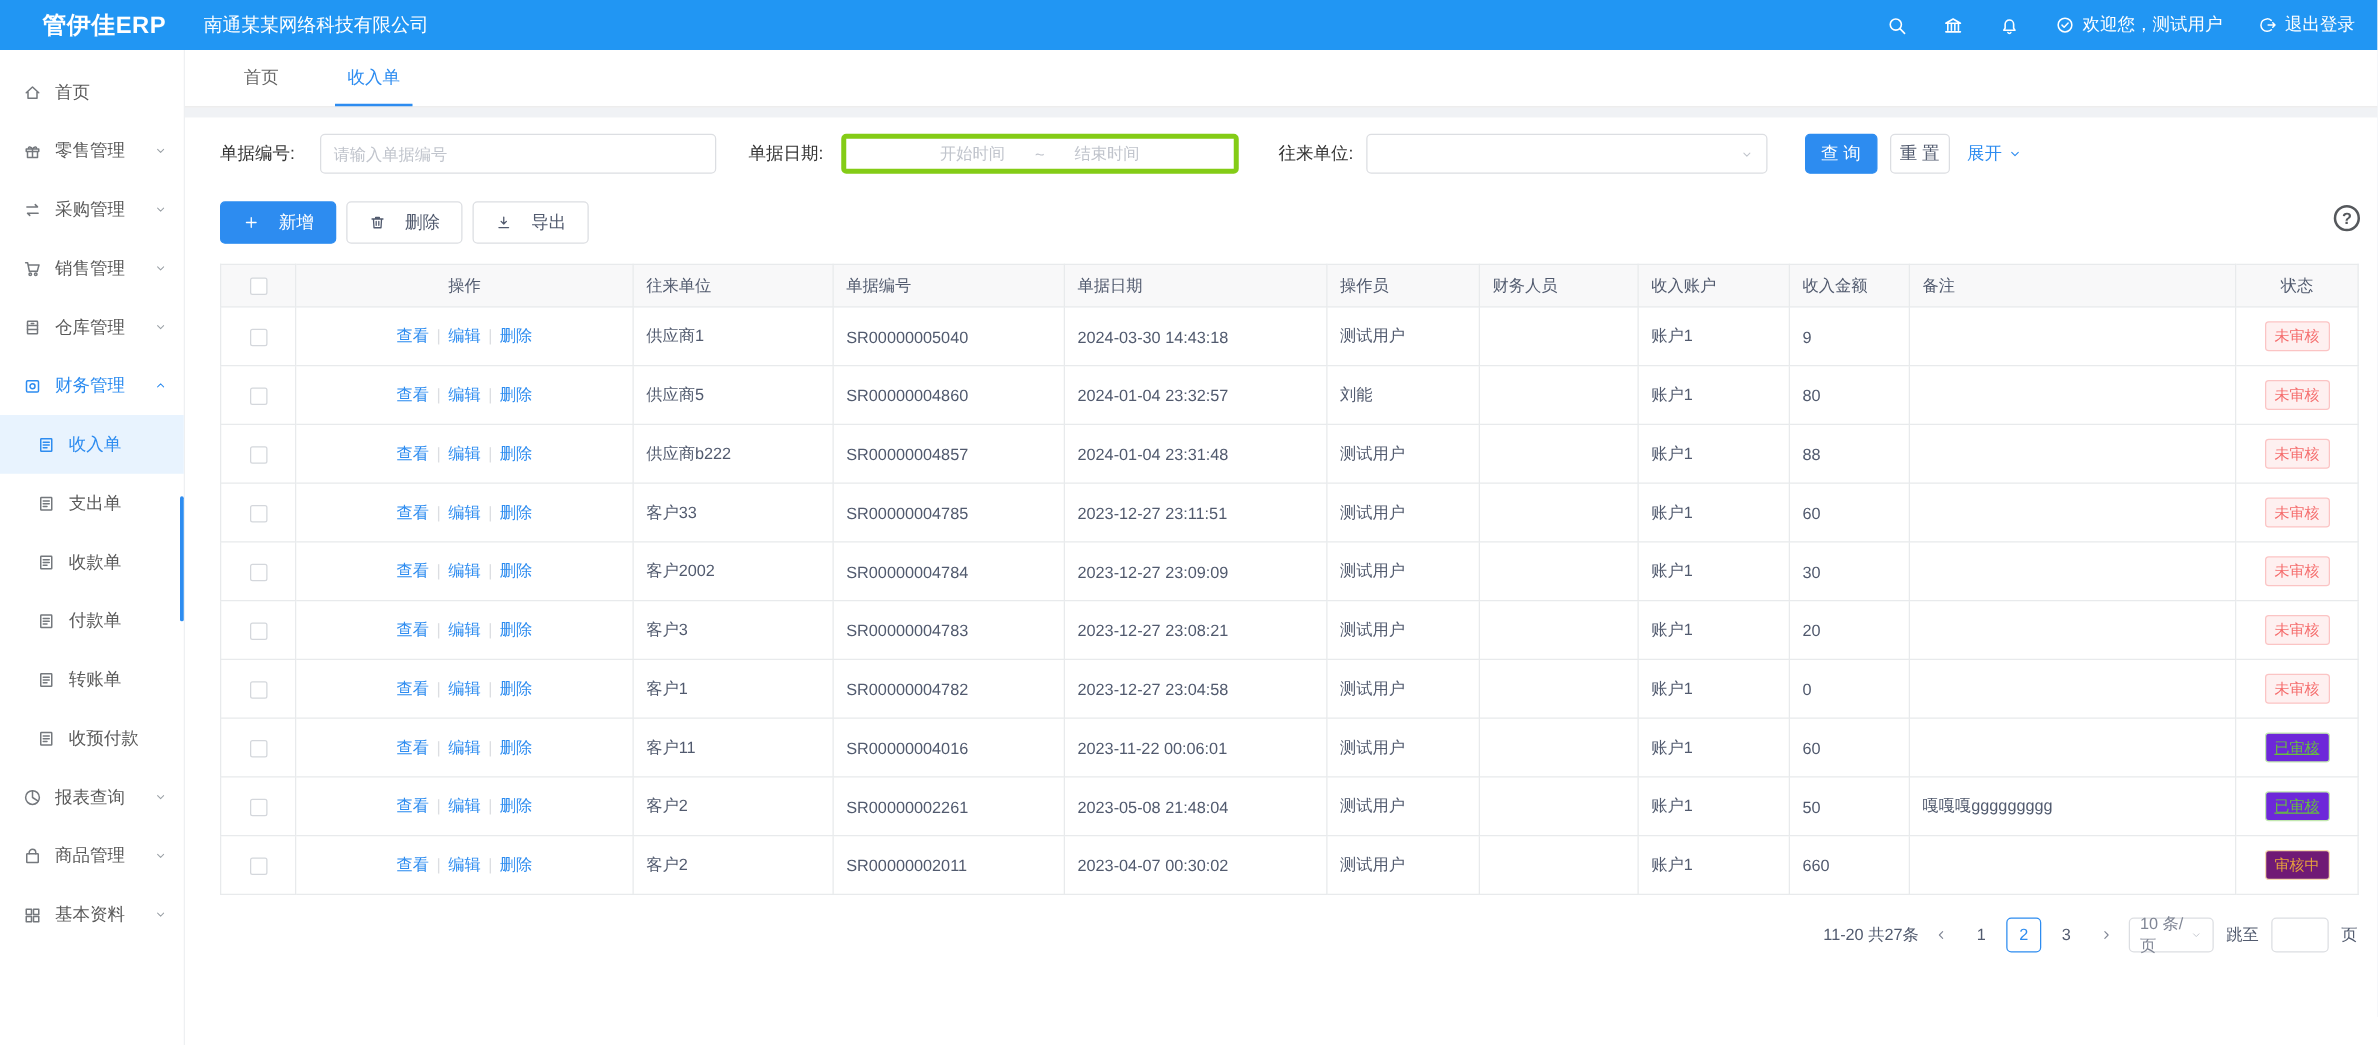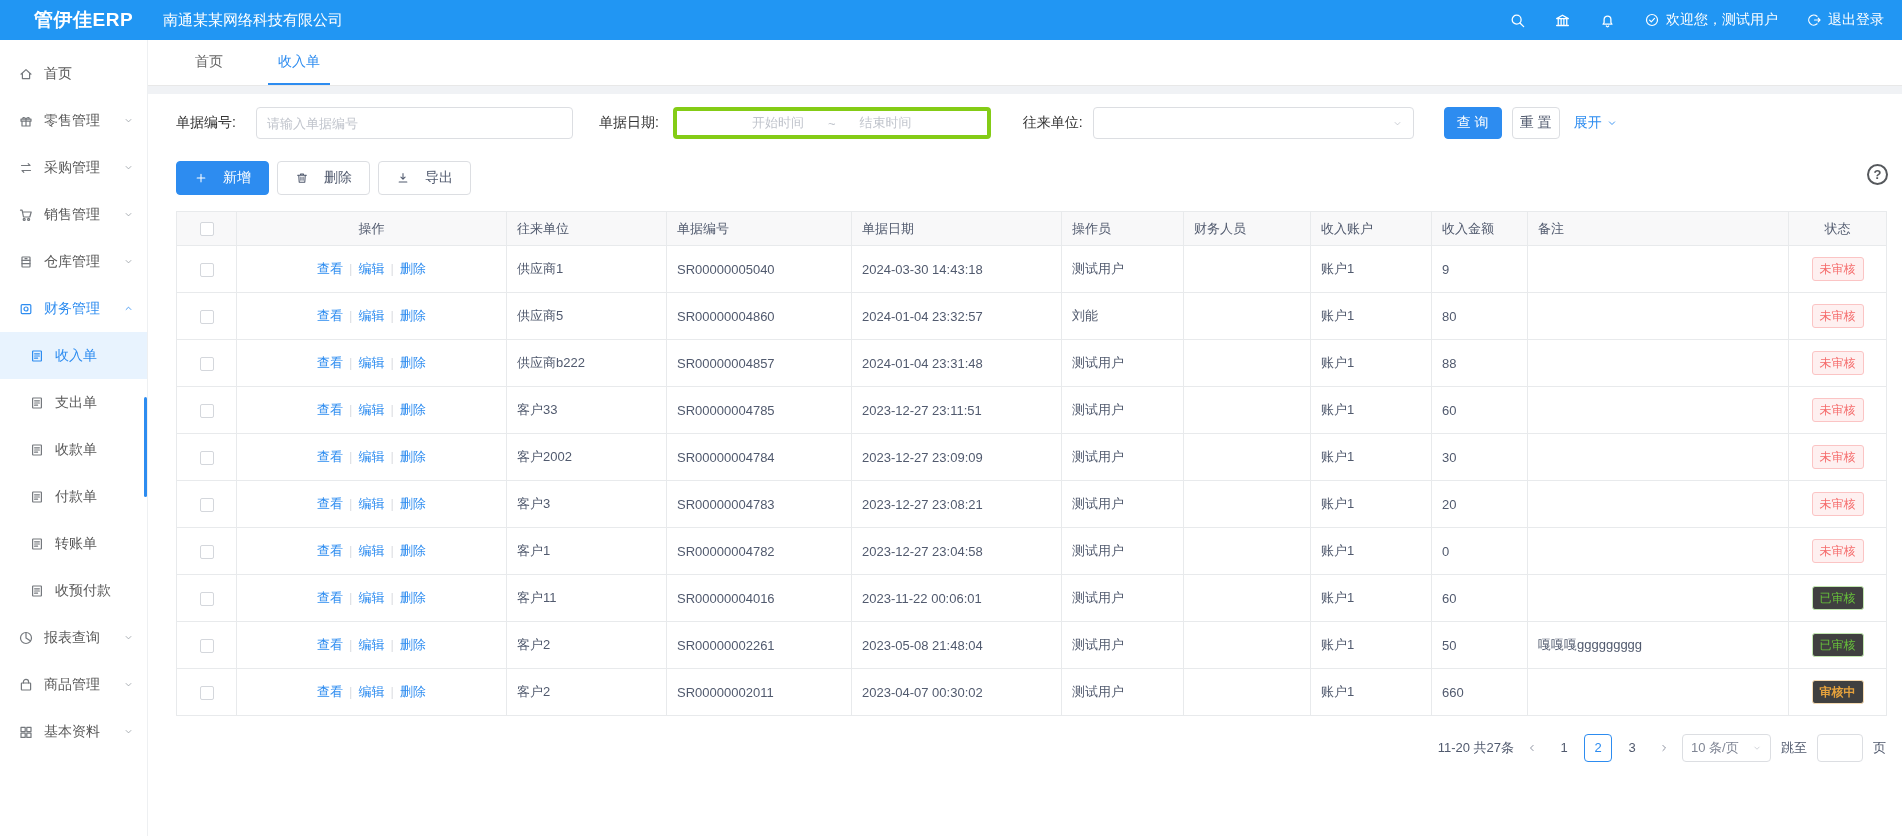--- a/index.html
+++ b/index.html
@@ -71,30 +71,30 @@
   .tbl-wrap { margin:16px 16px 0 28px; }
   table { border-collapse:collapse; table-layout:fixed; width:1710px; }
   th { background:#f8f8f9; height:34px; font-weight:500; color:#515a6e; font-size:13px; text-align:left; padding:0 10px; border:1px solid #e8eaec; }
   td { height:47px; color:#515a6e; font-size:13px; padding:0 10px; border:1px solid #e8eaec; background:#fff; }
   .c-center { text-align:center; }
   .cb { display:inline-block; width:14px; height:14px; border:1px solid #d4d7dc; border-radius:2px; background:#fff; vertical-align:middle; cursor:pointer; }
   .lnk { color:#2d8cf0; cursor:pointer; }
   .sep { color:#dcdee2; margin:0 6px; }
   .badge { display:inline-block; padding:2px 7px; font-size:12px; border-radius:3px; border:1px solid; line-height:1.5; }
   .b-red { color:#f56c6c; background:#fef0f0; border-color:#fbc4c4; }
-  .b-green { color:#67c23a; background:#404040; border-color:#c2e7b0; }
-  .b-orange { color:#e6a23c; background:#404040; border-color:#f5dab1;font-weight:bold; }
+  .b-green { color:#67c23a; background:#6d28d9; border-color:#c2e7b0;text-decoration:underline; }
+  .b-orange { color:#e6a23c; background:#701a75; border-color:#f5dab1; }
 
   
   .pagination { display:flex; align-items:center; justify-content:flex-end; margin:18px 16px 0 0; gap:10px; font-size:13px; color:#515a6e; }
   .pg-arrow { font-size:12px; color:#808695; display:flex; cursor:pointer; padding:0 2px; }
   .pg-arrow svg { width:1em; height:1em; }
   .page { min-width:28px; height:28px; line-height:26px; text-align:center; cursor:pointer; border:1px solid transparent; border-radius:4px; }
   .page.active { border-color:#2d8cf0; color:#2d8cf0; background:#fff; }
-  .pg-select { width:89px; height:28px; border:1px solid #dcdee2; border-radius:4px; display:flex; align-items:center; justify-content:space-between; padding:0 8px; color:#808695; cursor:pointer; }
+  .pg-select { width:68px; height:28px; border:1px solid #dcdee2; border-radius:4px; display:flex; align-items:center; justify-content:space-between; padding:0 8px; color:#808695; cursor:pointer; }
   .pg-select .ic { font-size:10px; color:#c0c4cc; display:flex; }
   .pg-select svg { width:1em; height:1em; }
   .pg-jump-input { width:46px; height:28px; border:1px solid #dcdee2; border-radius:4px; outline:none; padding:0 6px; font-family:inherit; }
 </style>
 </head>
 <body>
 
 <div class="header">
   <div class="logo">管伊佳ERP</div>
   <div class="company">南通某某网络科技有限公司</div>

